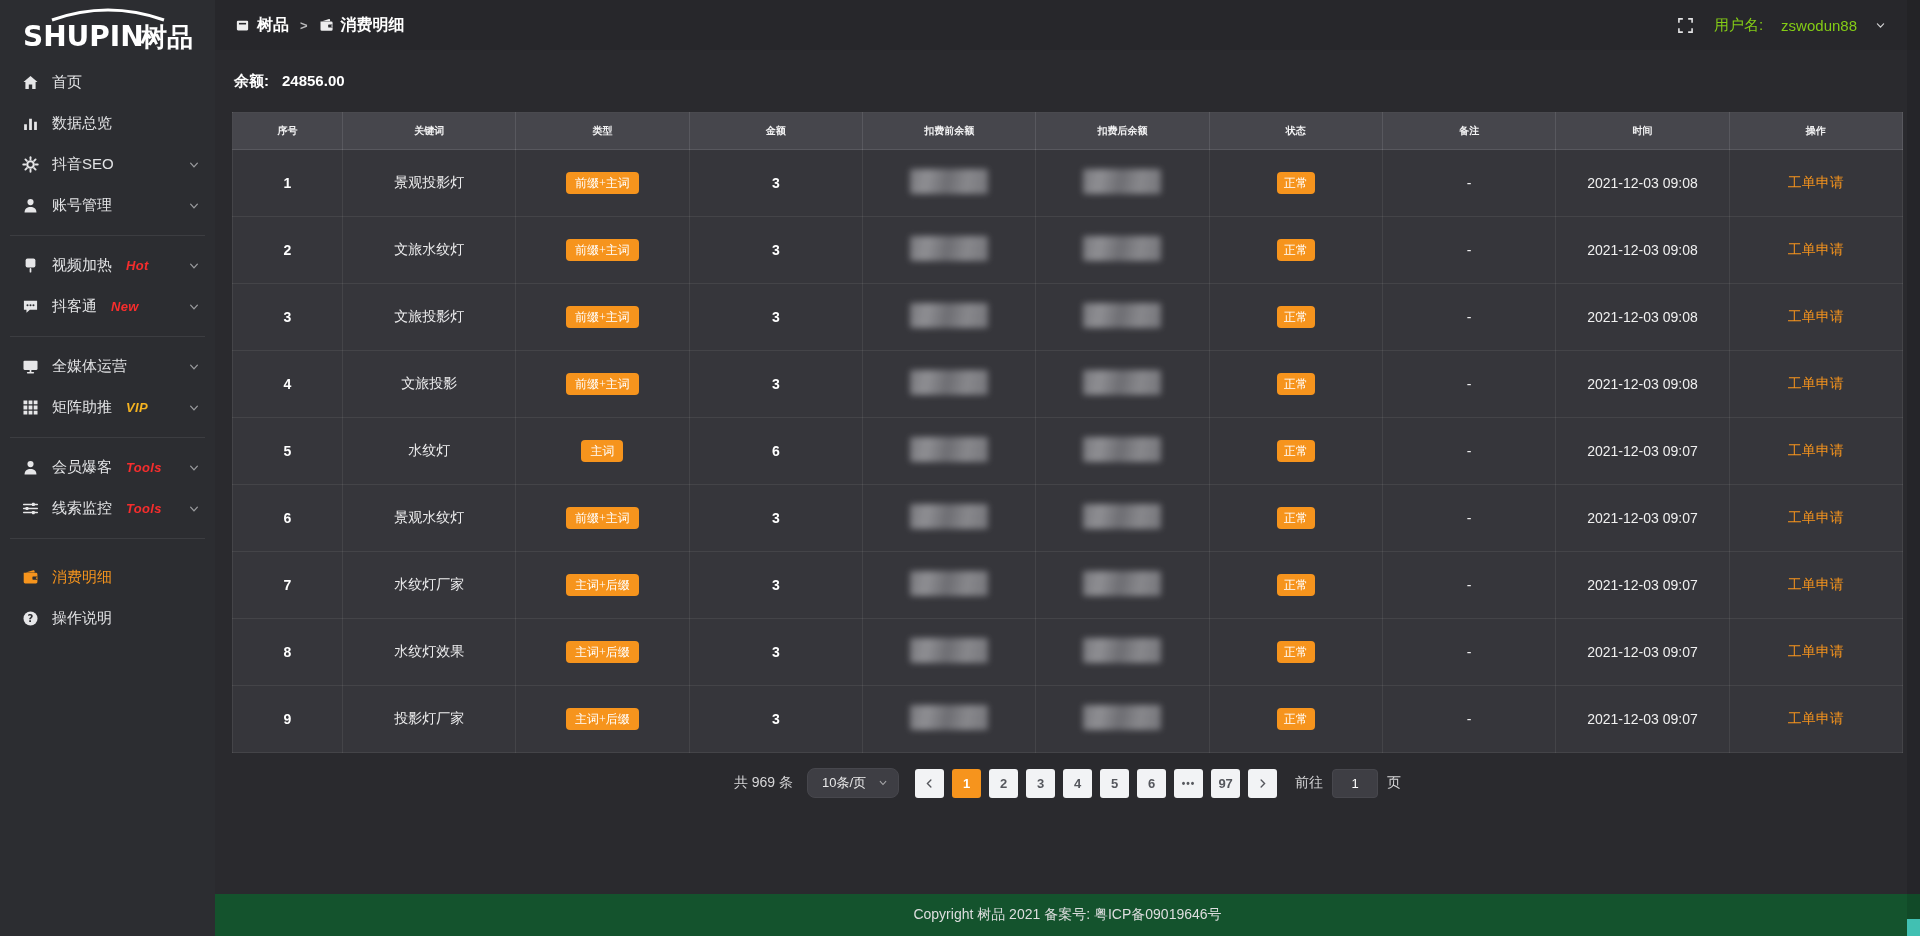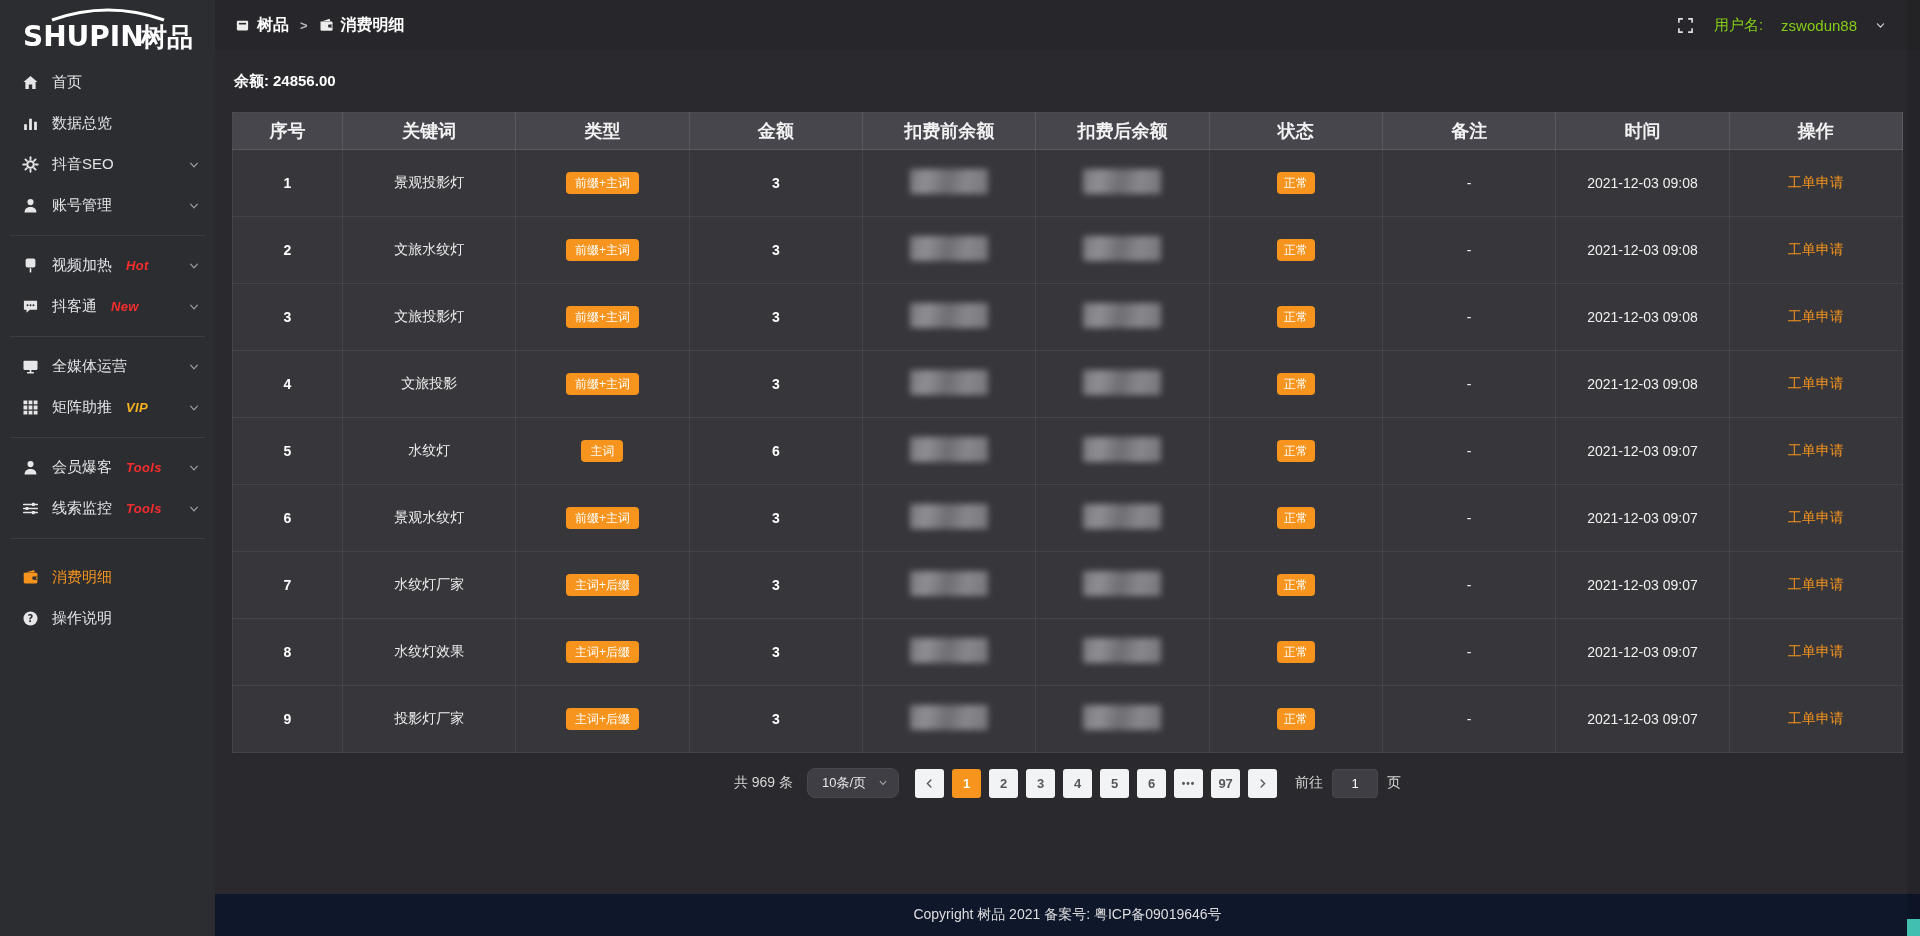--- a/index.html
+++ b/index.html
@@ -33,52 +33,52 @@
   .breadcrumb { display:flex; align-items:center; gap:9px; font-size:16px; font-weight:bold; color:#fff; }
   .crumb { display:flex; align-items:center; gap:7px; cursor:pointer; }
   .crumb .icon { width:15px; height:15px; color:#ededee; }
   .crumb-sep { color:#b9b9bb; font-size:13px; margin:0 2px; }
   .topbar-right { margin-left:auto; display:flex; align-items:center; gap:20px; }
   .fullscreen-btn { width:17px; height:17px; color:#e3e3e5; cursor:pointer; }
   .user-box { display:flex; align-items:center; gap:18px; font-size:15px; color:#84cc16; cursor:pointer; }
   .user-box .chev { width:11px; height:11px; color:#cfcfd1; }
 
   .content { flex:1; padding:0 17px; display:flex; flex-direction:column; }
-  .balance { margin:22px 2px 0; font-size:15px; font-weight:bold; color:#fff; display:flex; gap:4px; }
+  .balance { margin:22px 2px 0; font-size:15px; font-weight:bold; color:#fff; display:flex; gap:13px; }
 
   
   .table-wrap { margin-top:21px; }
   table { width:100%; border-collapse:collapse; table-layout:fixed; background:#36363b; }
   col.c-idx { width:110px; }
-  thead th { background:#46464c; height:37px; font-size:18px; font-weight:bold; color:#f2f2f3; border:1px solid rgba(255,255,255,.10); text-align:center; }
+  thead th { background:#46464c; height:37px; font-size:10px; font-weight:bold; color:#f2f2f3; border:1px solid rgba(255,255,255,.10); text-align:center; }
   tbody td { height:67px; text-align:center; font-size:14px; color:#ededee; border:1px solid rgba(255,255,255,.07); }
   td.num { font-weight:bold; color:#fff; }
   td.time { color:#f0f0f0; font-weight:500; }
-  .type-badge,.status-badge { display:inline-block; background:#f6941d; color:#fff; border-radius:4px; font-size:12px; line-height:1; padding:5px 9px; }
+  .type-badge,.status-badge { display:inline-block; background:#f6941d; color:#fff; border-radius:4px; font-size:12px; line-height:1; padding:5px 9px;font-family:Liberation Serif, serif; }
   .status-badge { padding:5px 7px; }
   .blur-block { display:inline-block; width:78px; height:25px; border-radius:2px;
     background:linear-gradient(100deg,#87878c 0%,#a6a6aa 22%,#7b7b80 48%,#9d9da1 72%,#85858a 100%);
     filter:blur(3px); opacity:.8; }
   .action-link { color:#f6941d; cursor:pointer; font-size:14px; text-decoration:none; }
 
   
   .pagination { margin-top:15px; display:flex; align-items:center; justify-content:center; gap:8px; font-size:13px; color:#d6d6d8; }
   .pg-total { margin-right:6px; font-size:14px; }
   .pg-size { display:flex; align-items:center; gap:12px; background:#3e3e44; border:1px solid #47474d; border-radius:8px; height:30px; padding:0 10px 0 14px; cursor:pointer; color:#e8e8e9; margin-right:8px; }
   .pg-size .chev { width:10px; height:10px; color:#a7a7aa; }
   .pg-pages { display:flex; align-items:center; gap:8px; }
   .pg-btn { min-width:29px; height:29px; background:#f2f3f5; color:#55575d; border:none; border-radius:3px; font-weight:bold; font-size:13px; display:flex; align-items:center; justify-content:center; cursor:pointer; font-family:inherit; }
   .pg-btn.active { background:#f6941d; color:#fff; }
   .pg-btn .chev { width:11px; height:11px; }
   .pg-btn.pg-dots { font-size:10px; letter-spacing:1px; }
   .pg-jump { display:flex; align-items:center; gap:9px; margin-left:10px; font-size:14px; }
   .pg-input { width:46px; height:29px; background:#3e3e44; border:1px solid #47474d; border-radius:4px; color:#fff; text-align:center; font-size:13px; font-family:inherit; }
 
   
-  .footer { height:42px; background:#0f172a; display:flex; align-items:center; justify-content:center; font-size:14px; color:#dededf; flex-shrink:0; }
+  .footer { height:42px; background:#14532d; display:flex; align-items:center; justify-content:center; font-size:14px; color:#dededf; flex-shrink:0; }
 
   .scroll-strip { position:fixed; top:0; right:0; width:13px; height:100%; background:rgba(0,0,0,.10); }
   .scroll-corner { position:fixed; right:0; bottom:0; width:13px; height:17px; background:#41c0b2; }
 
   .hidden-defs { position:absolute; width:0; height:0; overflow:hidden; }
 </style>
 </head>
 <body>
 
 <svg class="hidden-defs" xmlns="http://www.w3.org/2000/svg">

